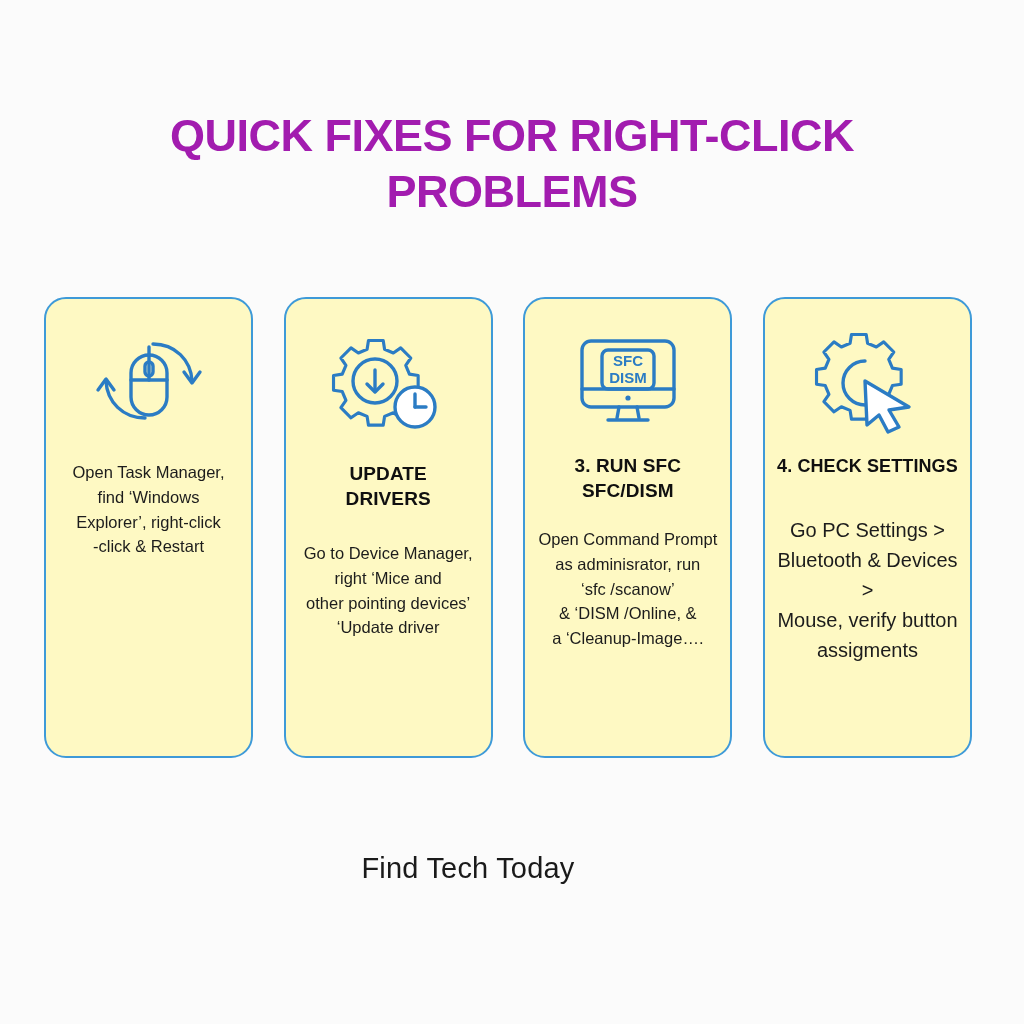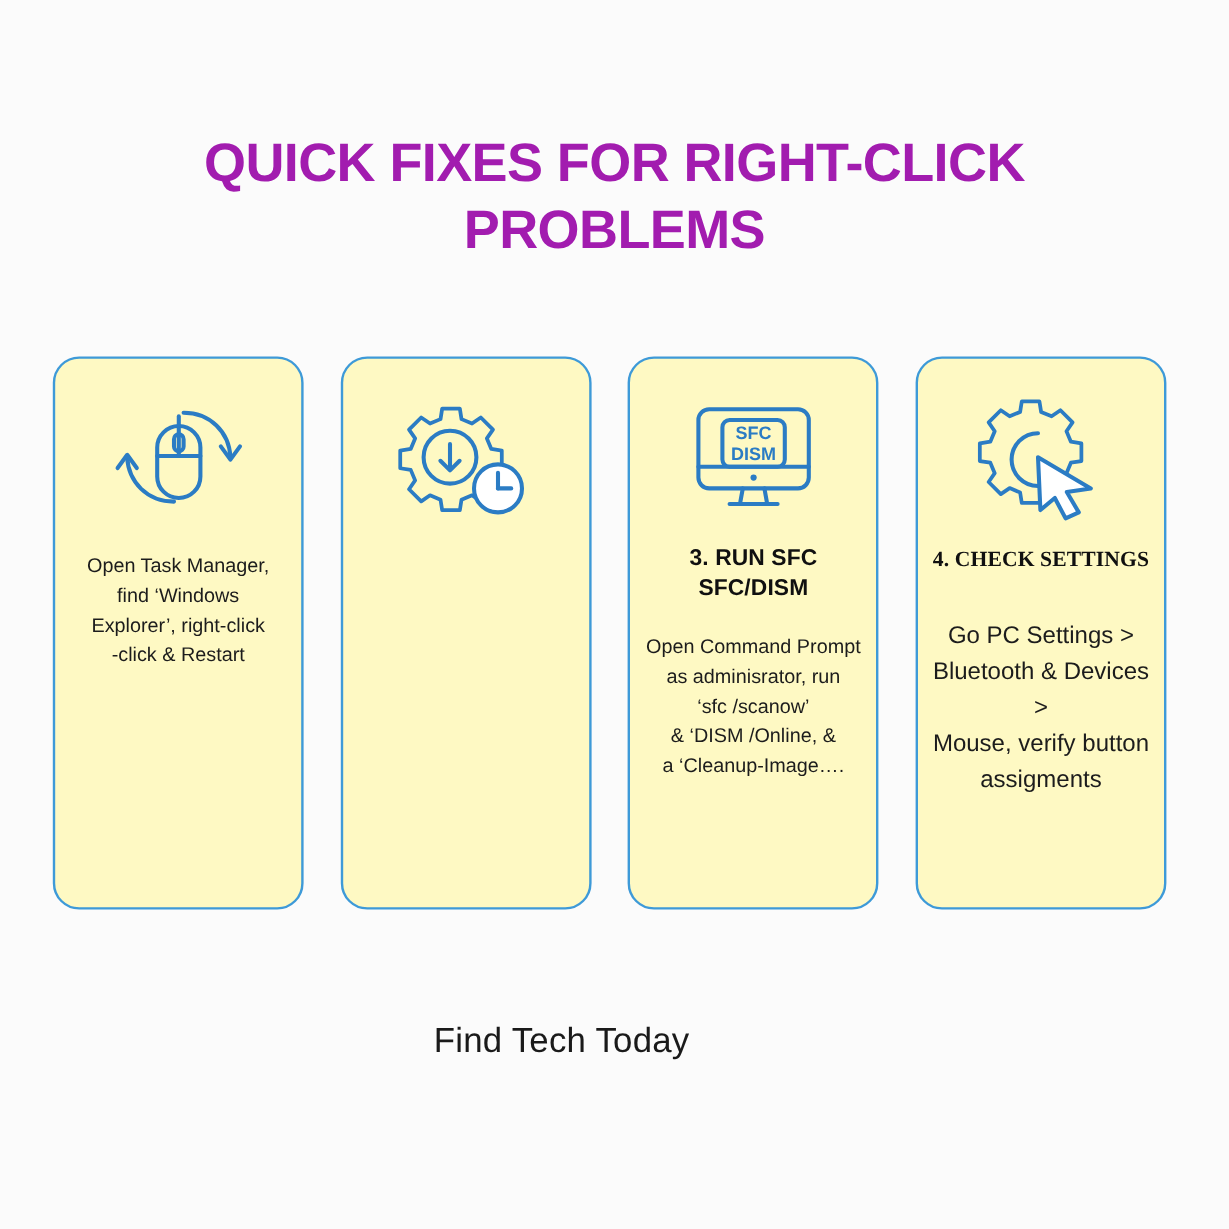--- a/index.html
+++ b/index.html
@@ -108,21 +108,21 @@
     padding: 0 2px;
   }
 
   
   .card--1 .card-heading { margin-top: 2px; }
   .card--2 .card-icon    { margin-top: 6px; }
   .card--2 .card-heading { margin-top: 10px; }
   .card--2 .card-body    { margin-top: 30px; }
   .card--3 .card-heading { margin-top: 8px; }
   .card--3 .card-body    { margin-top: 24px; }
-  .card--4 .card-heading { margin-top: 10px; font-size: 18px; font-family: Liberation Serif, serif; }
+  .card--4 .card-heading { margin-top: 10px; font-size: 18px; }
   .card--4 .card-body    { margin-top: 36px; font-size: 20px; }
 
   
   .footer {
     position: absolute;
     left: 0;
     top: 852px;
     width: 936px;
     text-align: center;
   }
@@ -190,20 +190,26 @@
 
           <circle cx="45" cy="40" r="22"></circle>
           <line x1="45" y1="29" x2="45" y2="50"></line>
           <path d="M37 43 L45 51 L53 43"></path>
 
           <circle cx="85" cy="66" r="20" fill="#ffffff"></circle>
           <line x1="85" y1="53" x2="85" y2="66"></line>
           <line x1="85" y1="66" x2="96" y2="66"></line>
         </svg>
       </div>
+      <div class="card-heading">UPDATE
+DRIVERS</div>
+      <div class="card-body">Go to Device Manager,
+right ‘Mice and
+other pointing devices’
+‘Update driver</div>
     </div>
 
     <div class="card card--3">
       <div class="card-icon">
         <svg viewBox="0 0 116 92" fill="none" stroke="#2b7cc4" stroke-width="3.4" stroke-linecap="round" stroke-linejoin="round">
 
           <rect x="12" y="6" width="92" height="66" rx="9" ry="9"></rect>
 
           <rect x="32" y="15" width="52" height="39" rx="6" ry="6"></rect>
 

